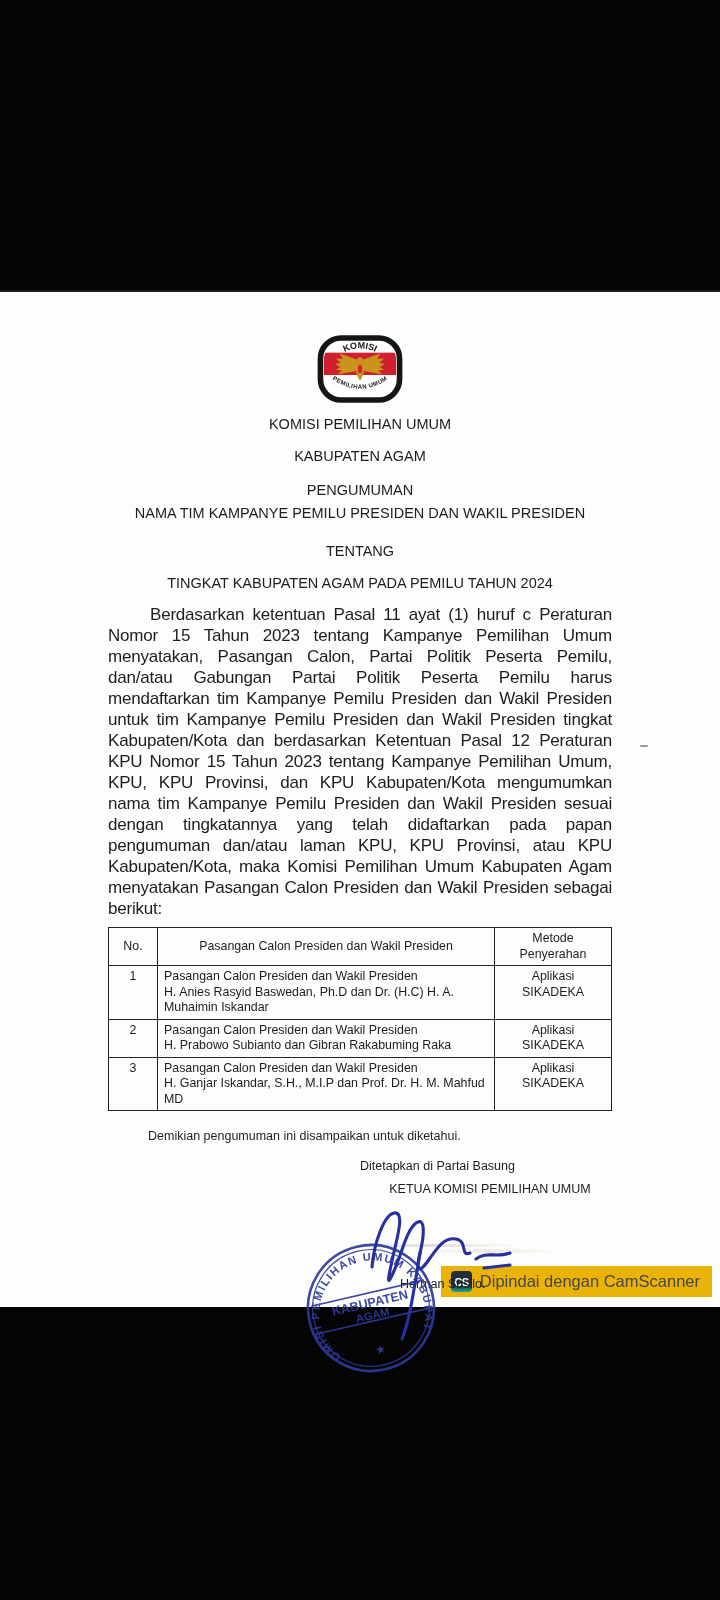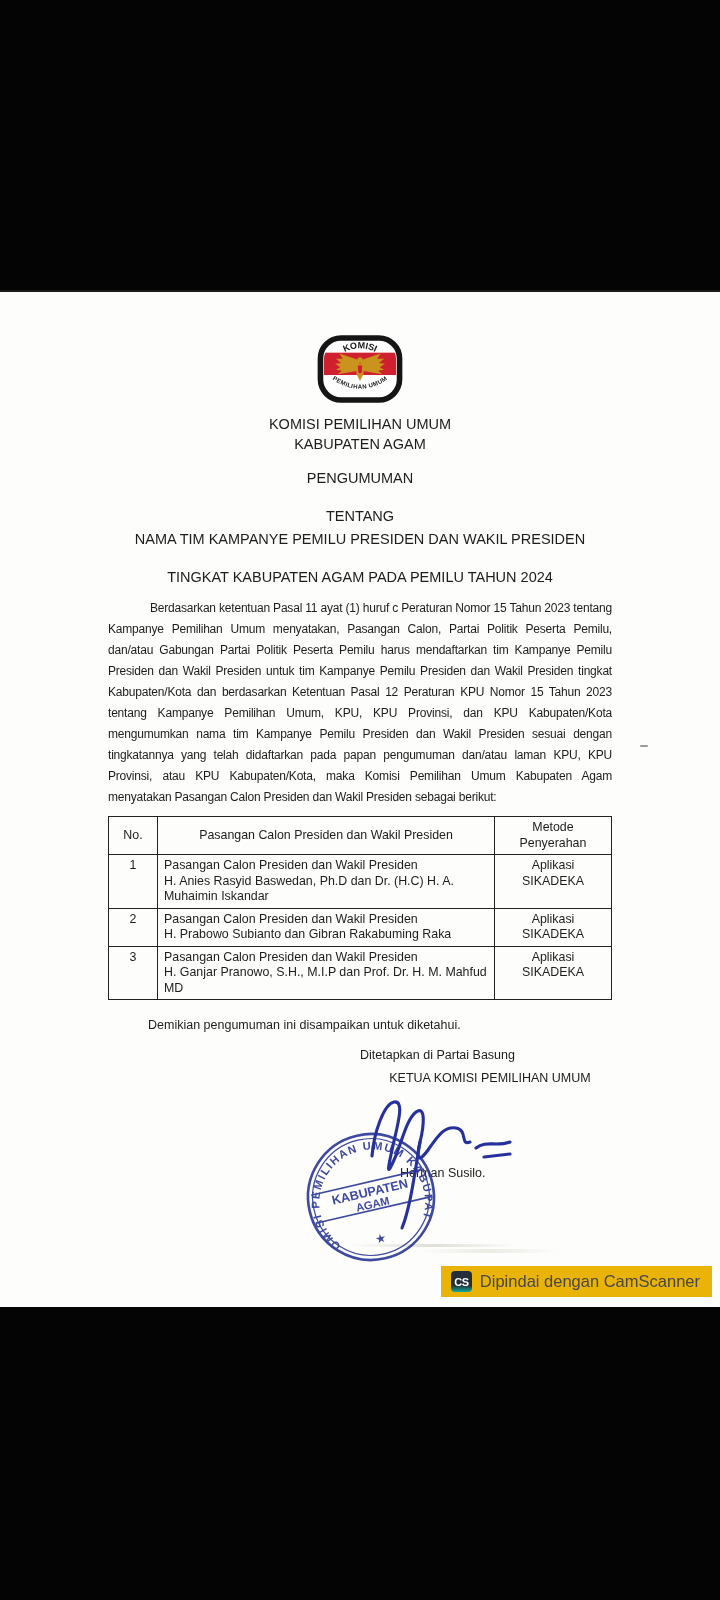--- a/index.html
+++ b/index.html
@@ -8,28 +8,28 @@
     font-family:"Liberation Sans",sans-serif;color:#1d1d1d;position:relative;
   }
   .page{
     position:absolute;top:290px;left:0;width:720px;height:1017px;
     background:#fdfdfc;border-top:2px solid #1c1c1c;box-sizing:border-box;
   }
   .content{padding:42px 108px 0 108px;}
   .logo-wrap{width:86px;margin:0 auto;}
   .h-line{text-align:center;font-weight:normal;font-size:14.5px;line-height:20px;}
   .org1{margin-top:6px;}
-  .org2{margin-top:0;}
+  .org2{margin-top:12px;}
   .doctype{margin-top:14px;}
   .docnum{margin-top:3px;}
   .tentang{margin-top:18px;}
   .subj1{margin-top:3px;}
-  .subj2{margin-top:18px;}
+  .subj2{margin-top:12px;}
   .para{
-    margin-top:11px;font-size:12px;line-height:21px;letter-spacing:-0.2px;
+    margin-top:11px;font-size:17px;line-height:21px;letter-spacing:-0.2px;
     text-align:justify;text-indent:42px;
   }
   table.cand{
     border-collapse:collapse;width:100%;margin-top:8px;font-size:12.4px;
   }
   table.cand th,table.cand td{
     border:1.5px solid #222;padding:3px 6px;line-height:15.5px;vertical-align:top;
   }
   table.cand th{font-weight:normal;text-align:center;vertical-align:middle;}
   .col-no{width:36px;text-align:center;}
@@ -92,22 +92,22 @@
         <path id="arcBot" d="M 15 50 Q 50 76 85 50" fill="none"></path>
         <text font-size="7" font-weight="bold" fill="#161616" letter-spacing="0.5">
           <textPath href="#arcBot" startOffset="50%" text-anchor="middle">PEMILIHAN UMUM</textPath>
         </text>
       </svg>
     </div>
 
     <div class="h-line org1">KOMISI PEMILIHAN UMUM</div>
     <div class="h-line org2">KABUPATEN AGAM</div>
     <div class="h-line doctype">PENGUMUMAN</div>
+    <div class="h-line subj1">NAMA TIM KAMPANYE PEMILU PRESIDEN DAN WAKIL PRESIDEN</div>
     <div class="h-line tentang">TENTANG</div>
-    <div class="h-line subj1">NAMA TIM KAMPANYE PEMILU PRESIDEN DAN WAKIL PRESIDEN</div>
     <div class="h-line subj2">TINGKAT KABUPATEN AGAM PADA PEMILU TAHUN 2024</div>
 
     <div class="para">Berdasarkan ketentuan Pasal 11 ayat (1) huruf c Peraturan Nomor 15 Tahun 2023 tentang Kampanye Pemilihan Umum menyatakan, Pasangan Calon, Partai Politik Peserta Pemilu, dan/atau Gabungan Partai Politik Peserta Pemilu harus mendaftarkan tim Kampanye Pemilu Presiden dan Wakil Presiden untuk tim Kampanye Pemilu Presiden dan Wakil Presiden tingkat Kabupaten/Kota dan berdasarkan Ketentuan Pasal 12 Peraturan KPU Nomor 15 Tahun 2023 tentang Kampanye Pemilihan Umum, KPU, KPU Provinsi, dan KPU Kabupaten/Kota mengumumkan nama tim Kampanye Pemilu Presiden dan Wakil Presiden sesuai dengan tingkatannya yang telah didaftarkan pada papan pengumuman dan/atau laman KPU, KPU Provinsi, atau KPU Kabupaten/Kota, maka Komisi Pemilihan Umum Kabupaten Agam menyatakan Pasangan Calon Presiden dan Wakil Presiden sebagai berikut:</div>
 
     <table class="cand">
       <tbody>
           <tr>
         <th class="col-no">No.</th>
         <th>Pasangan Calon Presiden dan Wakil Presiden</th>
         <th class="col-method">Metode Penyerahan</th>
@@ -125,21 +125,21 @@
         <td>
           <div>Pasangan Calon Presiden dan Wakil Presiden</div>
           <div>H. Prabowo Subianto dan Gibran Rakabuming Raka</div>
         </td>
         <td class="col-method">Aplikasi SIKADEKA</td>
       </tr>
       <tr>
         <td class="col-no">3</td>
         <td>
           <div>Pasangan Calon Presiden dan Wakil Presiden</div>
-          <div>H. Ganjar Pranowo, S.H., M.I.P dan Prof. Dr. H. M. Mahfud MD</div>
+          <div>H. Ganjar Iskandar, S.H., M.I.P dan Prof. Dr. H. M. Mahfud MD</div>
         </td>
         <td class="col-method">Aplikasi SIKADEKA</td>
       </tr>
     </tbody>
       </table>
 
     <div class="closing">Demikian pengumuman ini disampaikan untuk diketahui.</div>
 
     <div class="signoff">
       <div class="l">Ditetapkan di Partai Basung</div>

